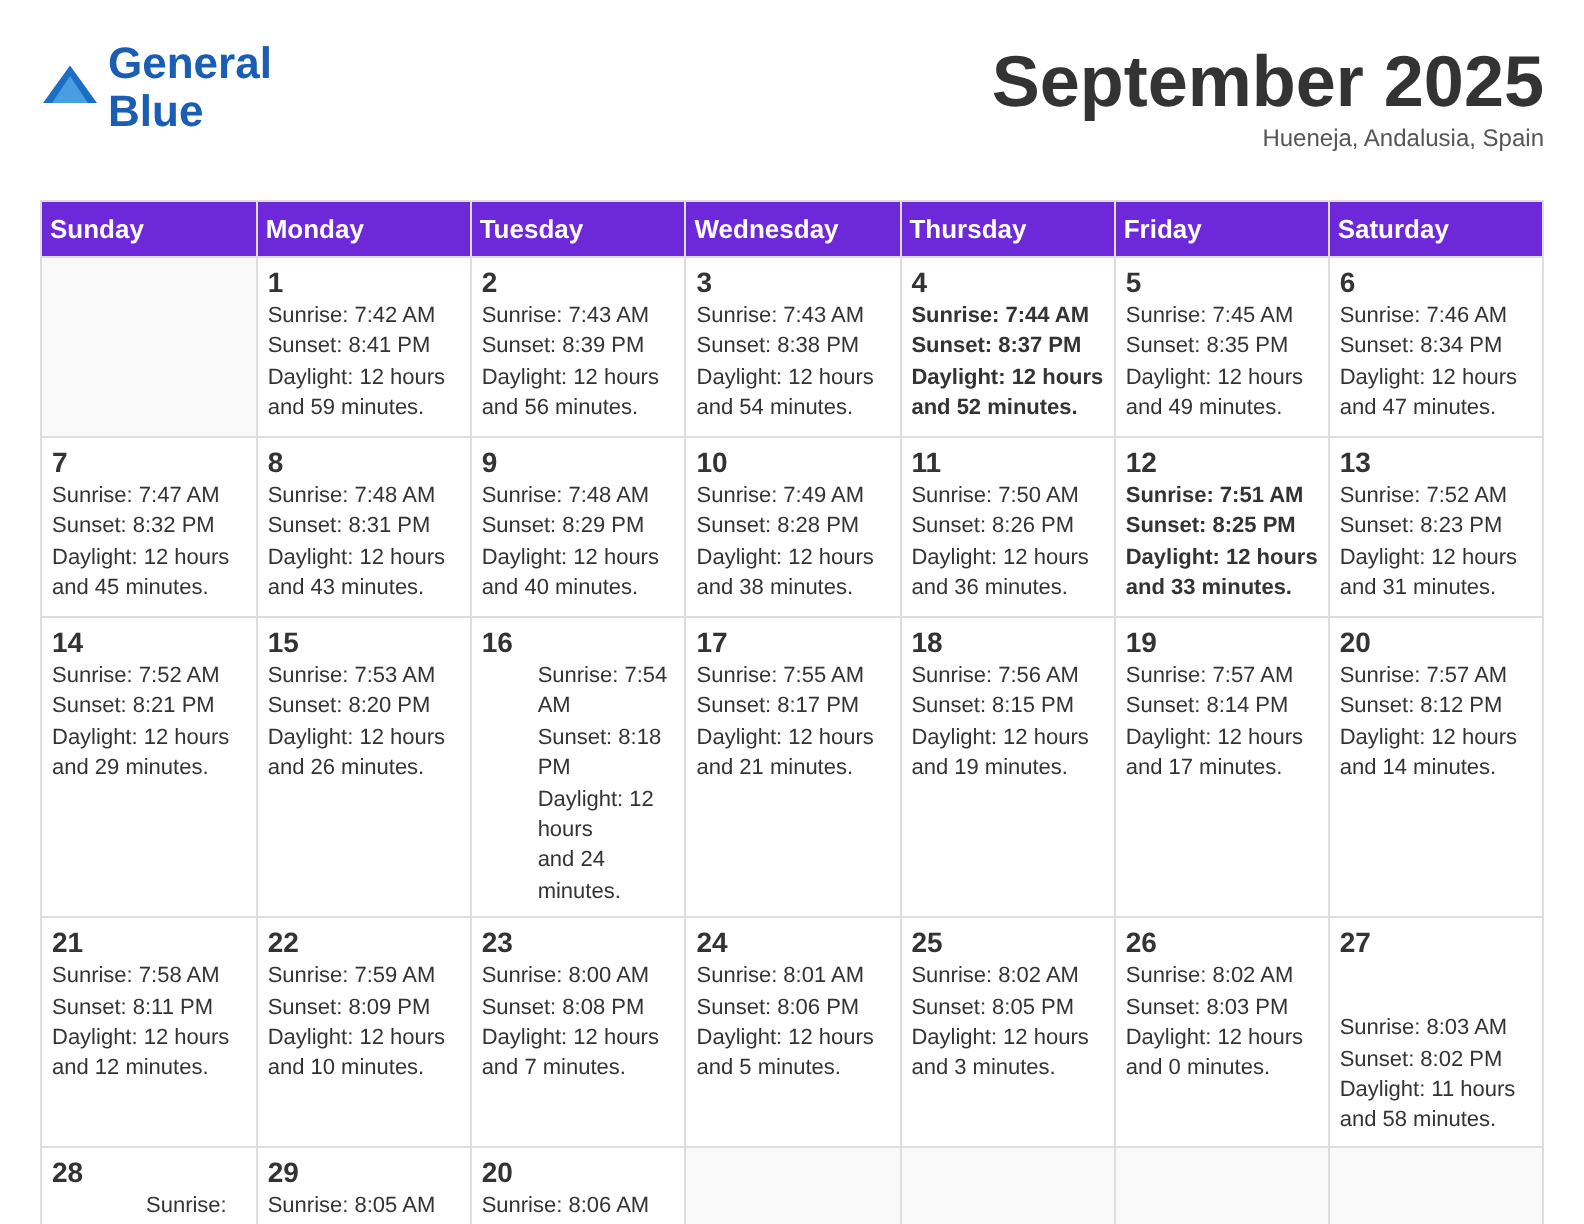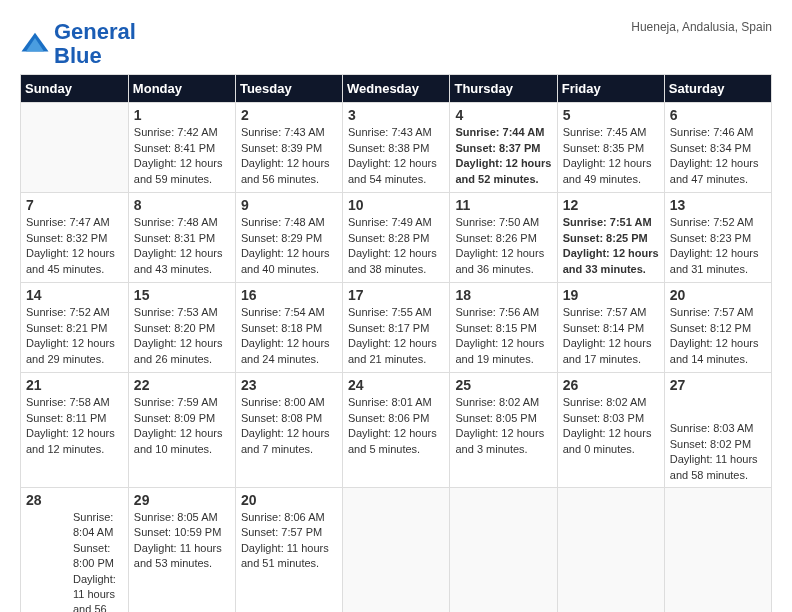--- a/index.html
+++ b/index.html
@@ -7,21 +7,21 @@
       font-family: Arial, sans-serif;
       background: #fff;
       width: 792px;
       min-height: 612px;
       padding: 20px;
     }
     .header {
       display: flex;
       justify-content: space-between;
       align-items: flex-start;
-      margin-bottom: 6px;
+      margin-bottom: 24px;
     }
     .logo {
       display: flex;
       align-items: center;
     }
     .logo-text {
       font-size: 22px;
       font-weight: bold;
       color: #333;
       line-height: 1.1;
@@ -44,21 +44,21 @@
     }
     .location {
       font-size: 12px;
       color: #555;
     }
     table {
       width: 100%;
       border-collapse: collapse;
     }
     th {
-      background-color: #0f172a;
+      background-color: #6d28d9;
       color: #fff;
       font-size: 13px;
       font-weight: bold;
       padding: 6px 4px;
       text-align: left;
       border: 1px solid #ddd;
     }
     td {
       vertical-align: top;
       border: 1px solid #ddd;
@@ -90,20 +90,21 @@
     <svg class="logo-icon" viewBox="0 0 40 40" xmlns="http://www.w3.org/2000/svg">
       <polygon points="20,5 38,30 2,30" fill="#1a6fc4"></polygon>
       <polygon points="20,12 32,30 8,30" fill="#4a9de0"></polygon>
     </svg>
     <div class="logo-text">
       <span style="color:#1a5db5;">General</span><br>
       <span>Blue</span>
     </div>
   </div>
   <div class="title-block">
+    <div class="month-title">September 2025</div>
     <div class="location">Hueneja, Andalusia, Spain</div>
   </div>
 </div>
 
 <table>
   <thead>
     <tr>
     <th>Sunday</th>
         <th>Monday</th>
         <th>Tuesday</th>
@@ -220,21 +221,21 @@
         </td>
         <td>
           <span class="day-number">15</span>
           <div class="day-info" style="white-space: pre-line;">Sunrise: 7:53 AM
 Sunset: 8:20 PM
 Daylight: 12 hours
 and 26 minutes.</div>
         </td>
         <td>
           <span class="day-number">16</span>
-          <div class="day-info" style="white-space: pre-line;">Sunrise: 7:54 AM
+          <div class="day-info" style="white-space: pre-line; margin-left: 28px;">Sunrise: 7:54 AM
 Sunset: 8:18 PM
 Daylight: 12 hours
 and 24 minutes.</div>
         </td>
         <td>
           <span class="day-number">17</span>
           <div class="day-info" style="white-space: pre-line;">Sunrise: 7:55 AM
 Sunset: 8:17 PM
 Daylight: 12 hours
 and 21 minutes.</div>

